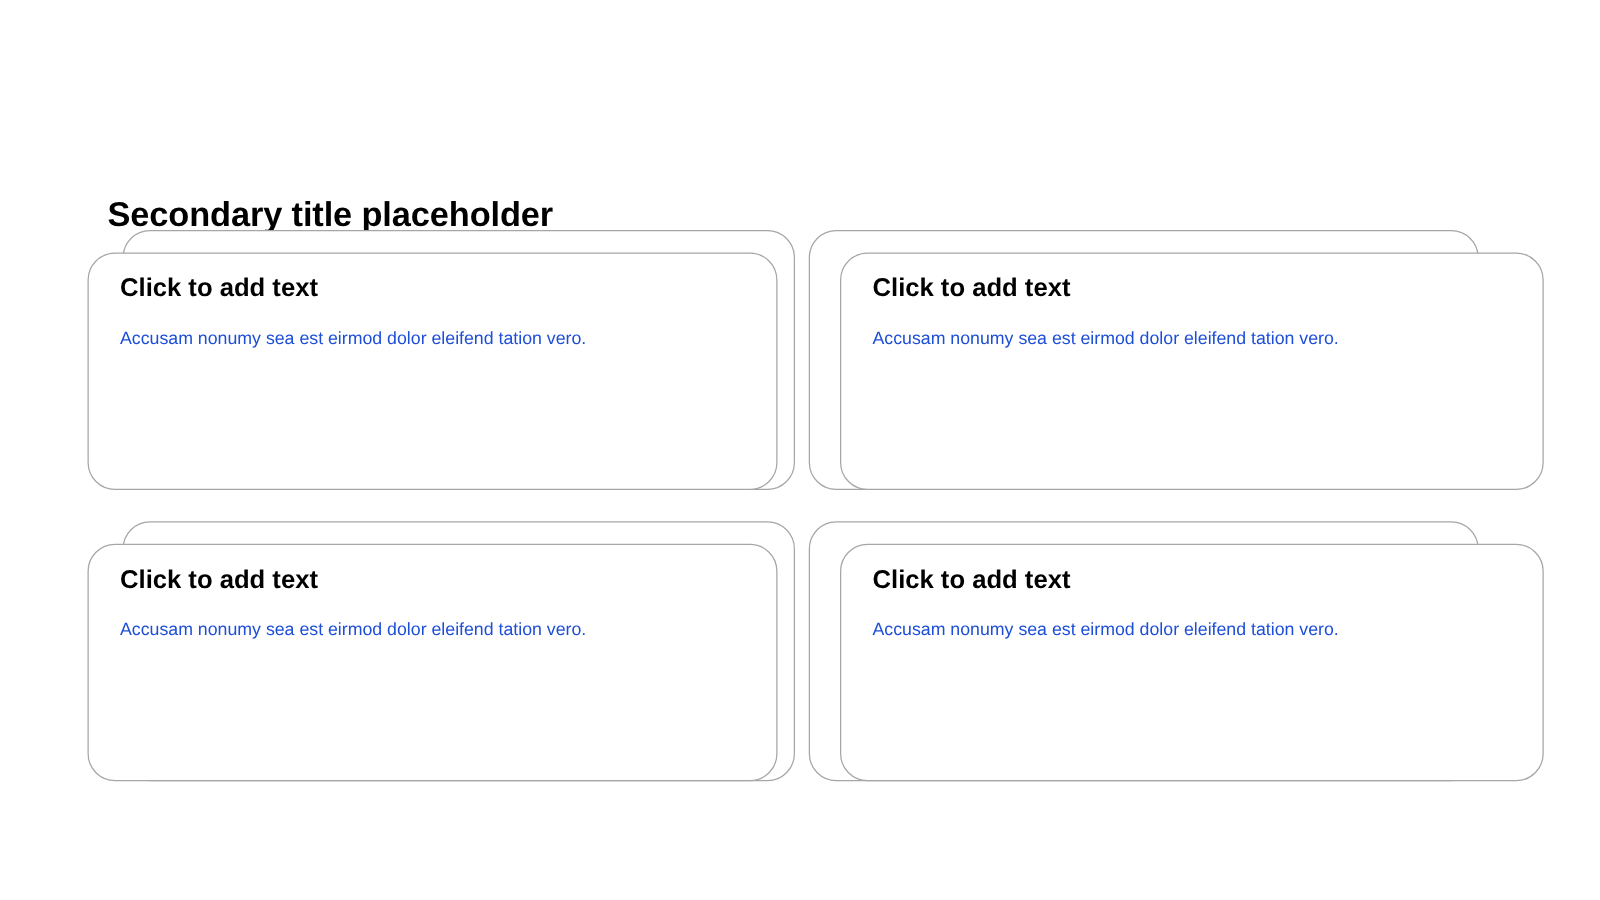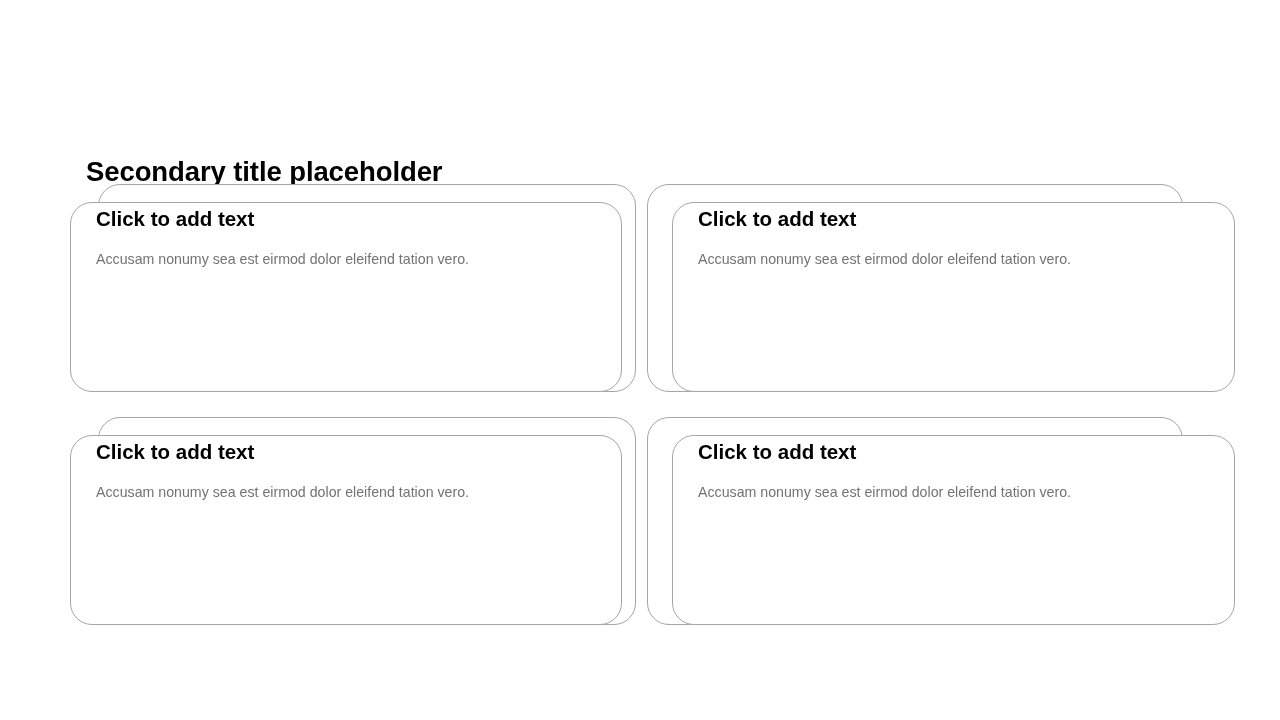--- a/index.html
+++ b/index.html
@@ -63,38 +63,38 @@
     border: 1px solid #a6a6a6;
     border-radius: 22px;
     z-index: 2;
   }
 
   .card-body {
     position: absolute;
     left: 0;
     top: 0;
     right: 0;
-    padding: 4px 26px 0 26px;
+    padding: 16px 26px 0 26px;
     z-index: 3;
   }
 
   .card-heading {
     font-size: 20.5px;
     font-weight: bold;
     line-height: 26px;
     color: #000000;
     margin: 0;
     white-space: nowrap;
   }
 
   .card-text {
     font-size: 14.2px;
     font-weight: normal;
     line-height: 20px;
-    color: #737373;
+    color: #1d4ed8;
     margin: 17px 0 0 0;
   }
 
   
   
   #card-0 .card-front { left: 0px;  top: 18px; width: 552px; height: 190px; }
   #card-0 .card-back  { left: 28px; top: 0px;  width: 538px; height: 208px; }
   #card-0 .card-body  { left: 0px;  top: 18px; width: 552px; }
 
   #card-1 .card-front { left: 25px; top: 18px; width: 563px; height: 190px; }

